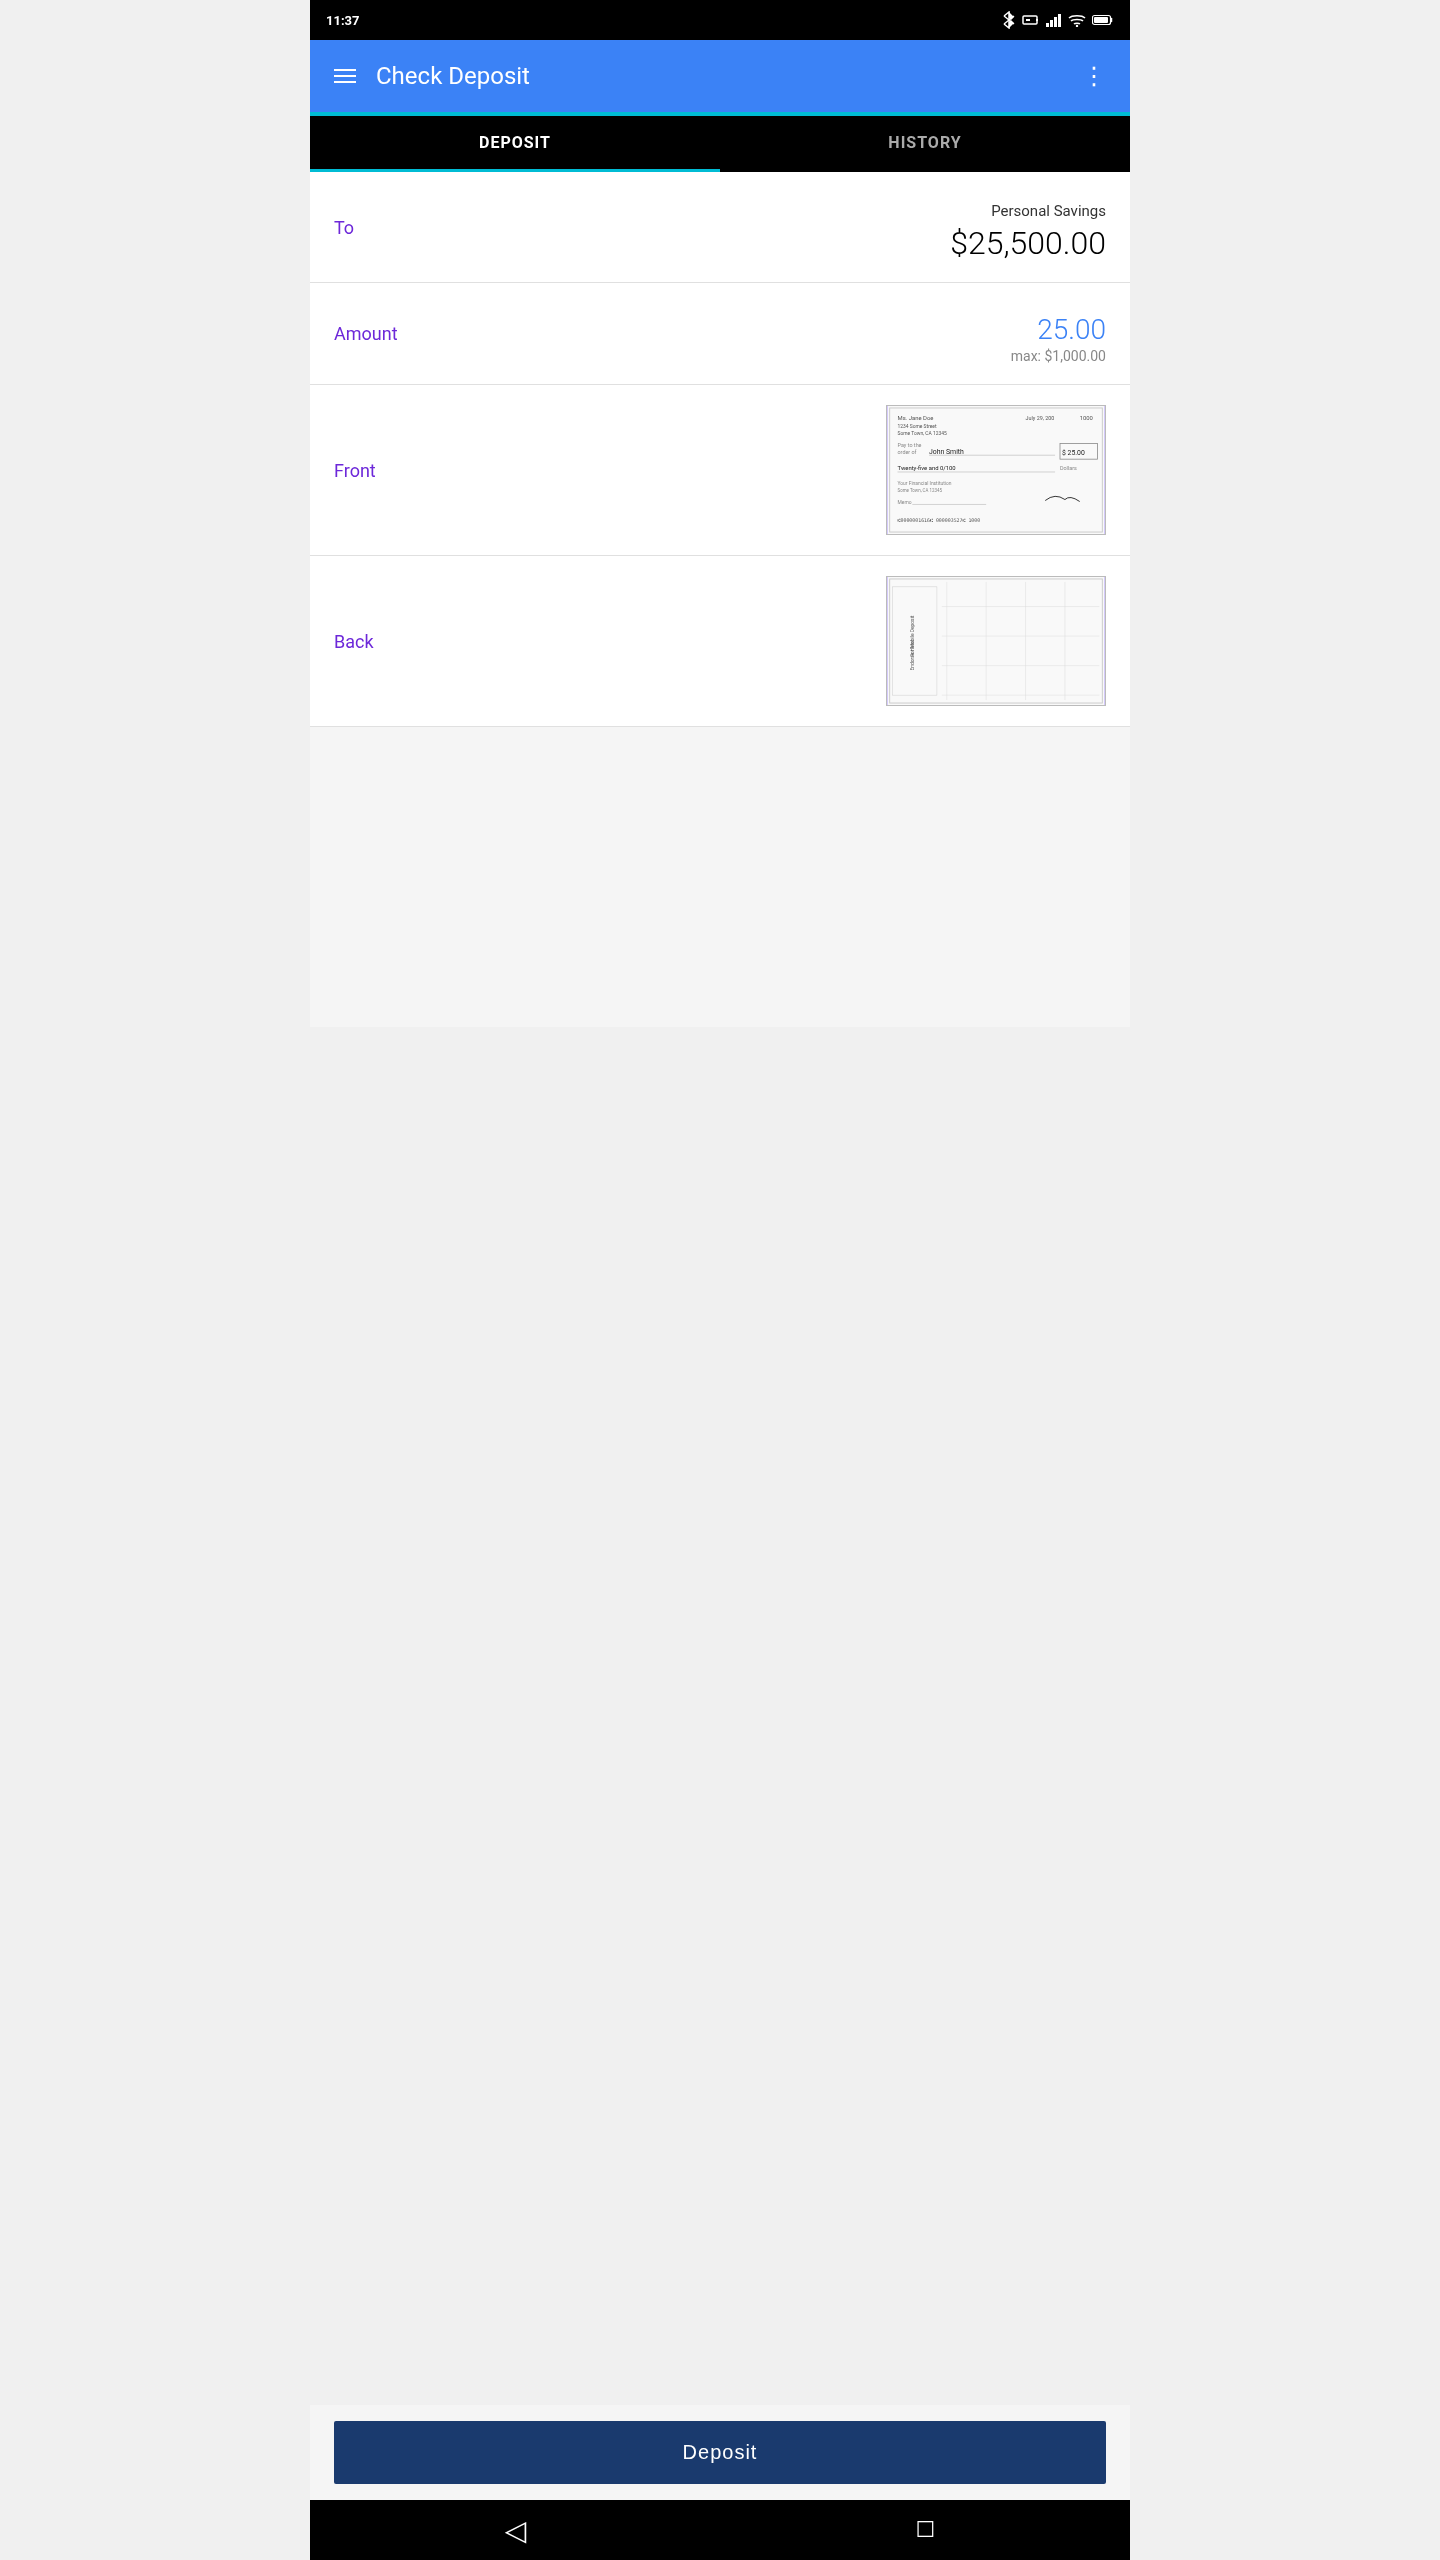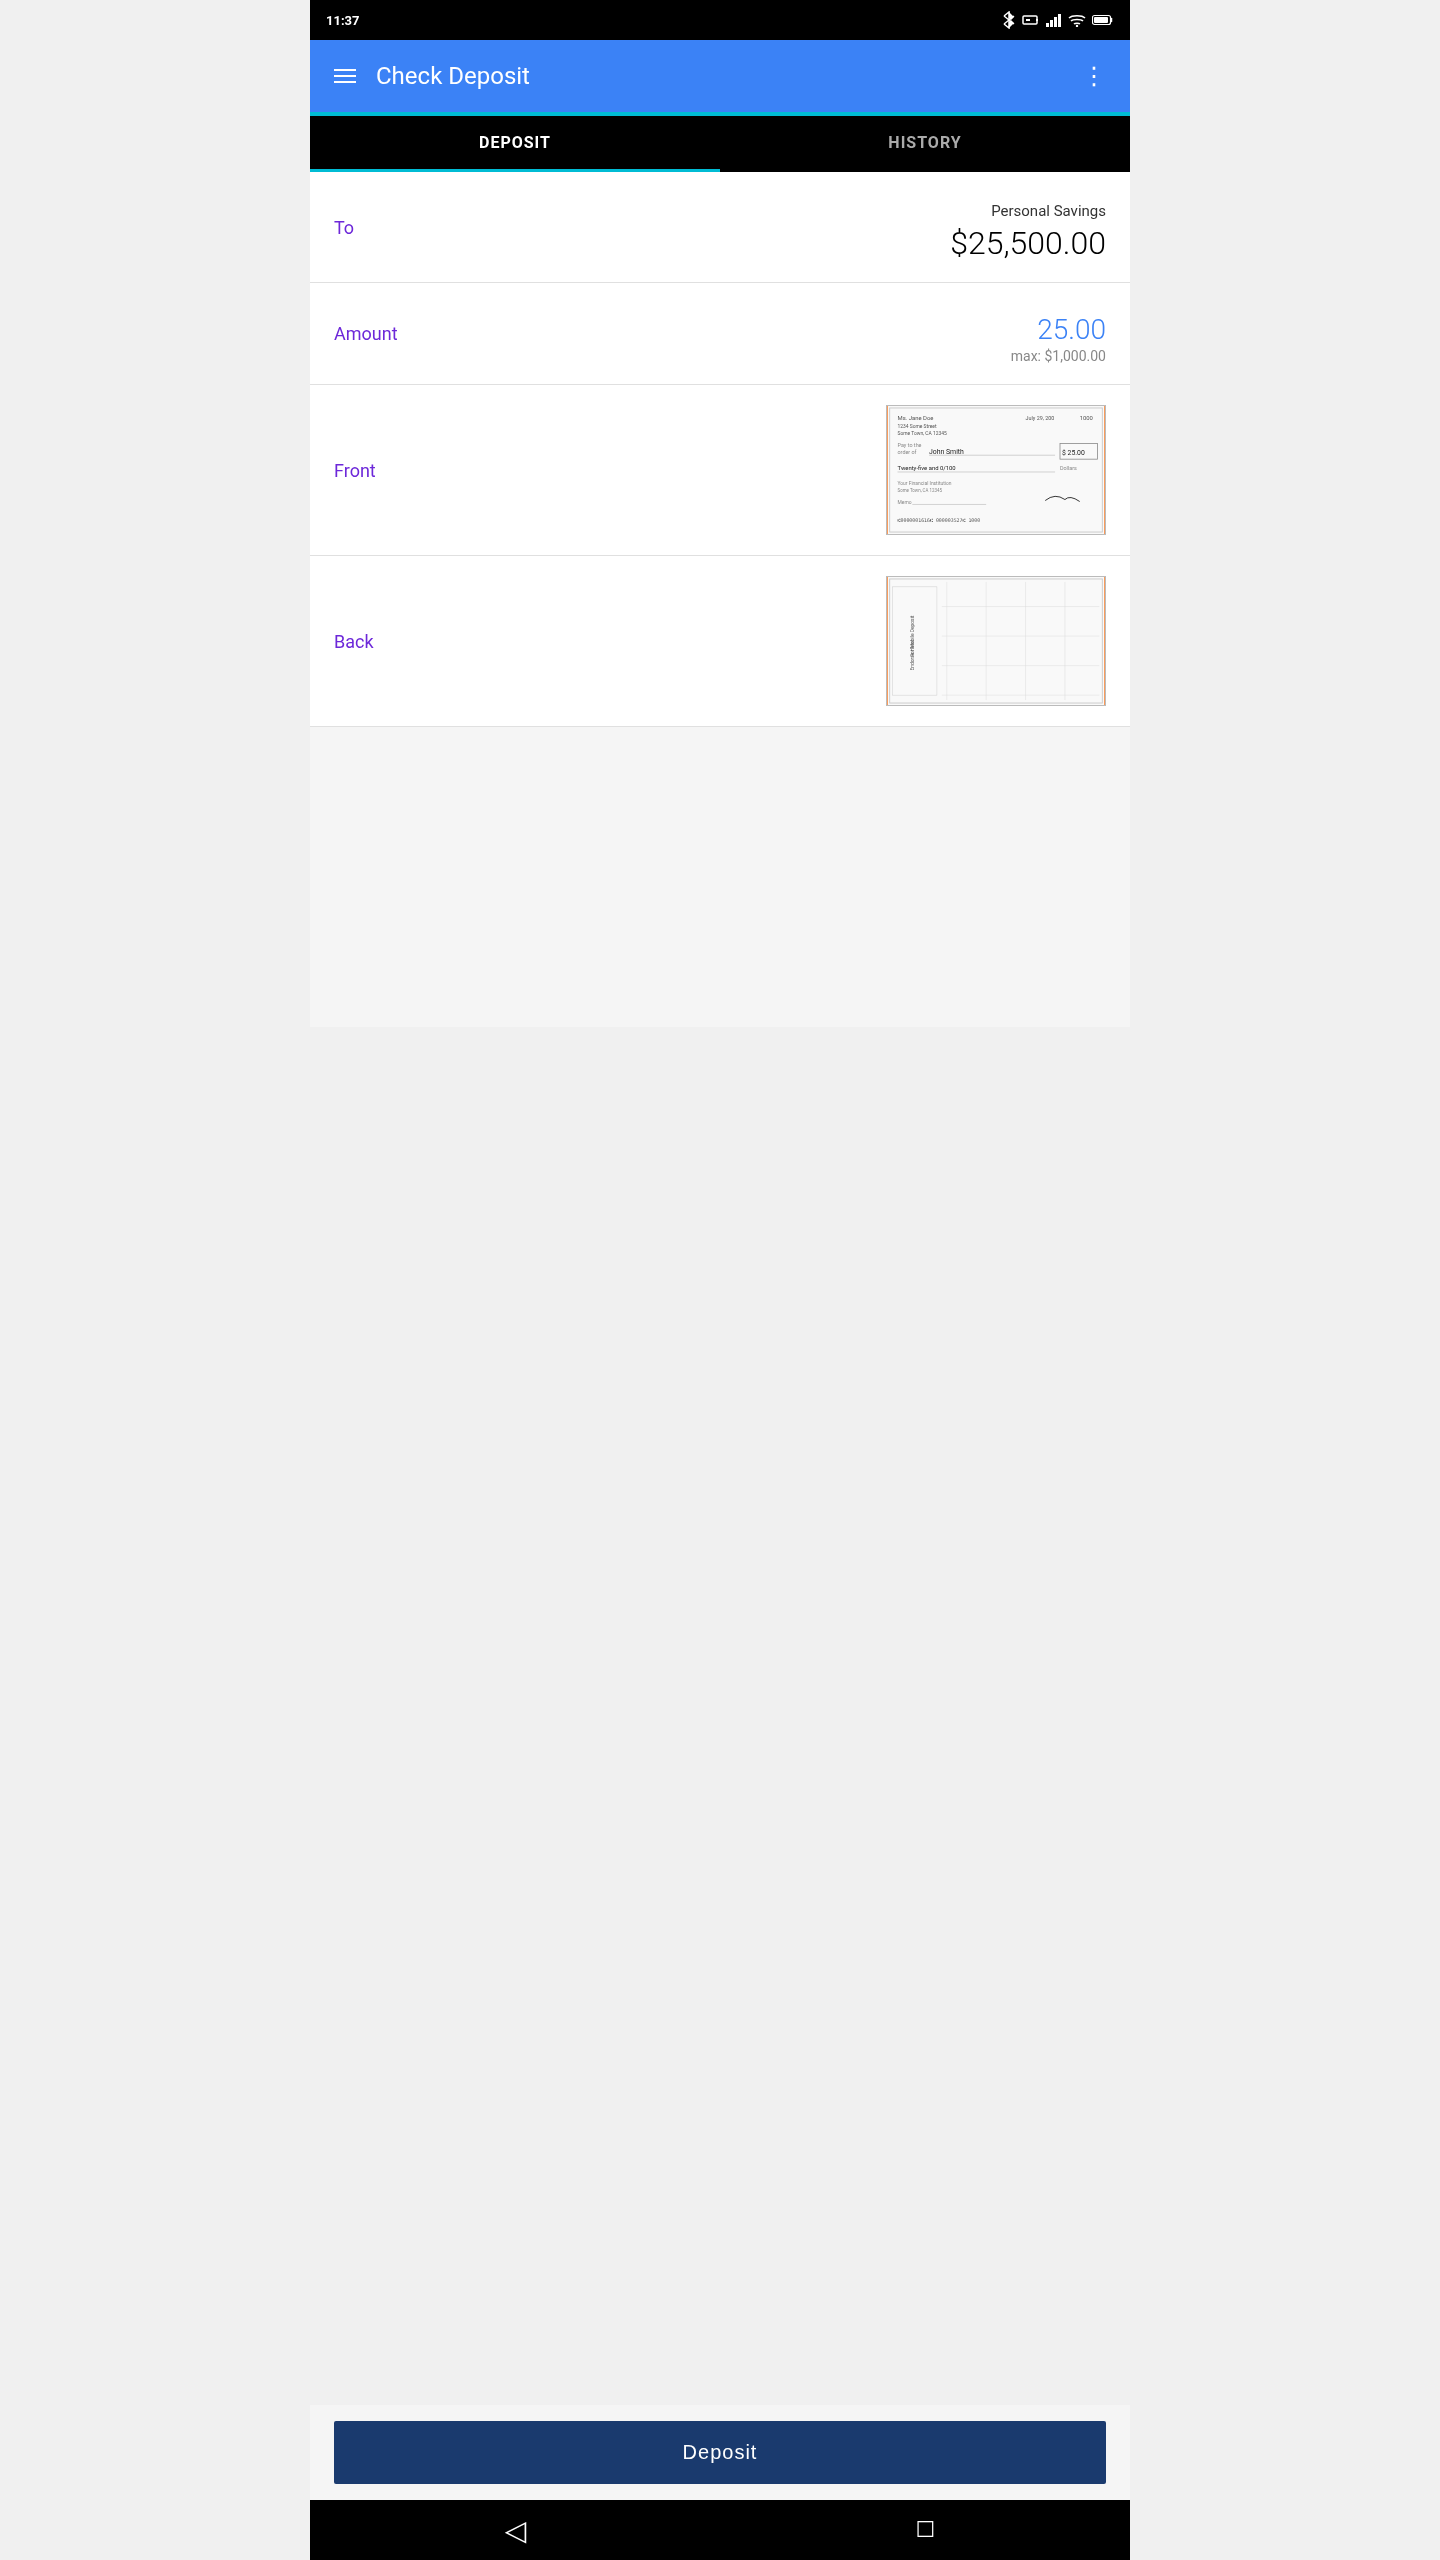--- a/index.html
+++ b/index.html
@@ -157,21 +157,21 @@
       margin-top: 2px;
       padding-left: 20px;
     }
 
     
     .check-image-container {
       width: 220px;
       height: 130px;
       border: 1px solid #bbb;
       overflow: hidden;
-      background: #f97316;
+      background: #c4b5fd;
     }
 
     .check-front-svg, .check-back-svg {
       width: 100%;
       height: 100%;
     }
 
     
     .bottom-bar {
       position: fixed;

